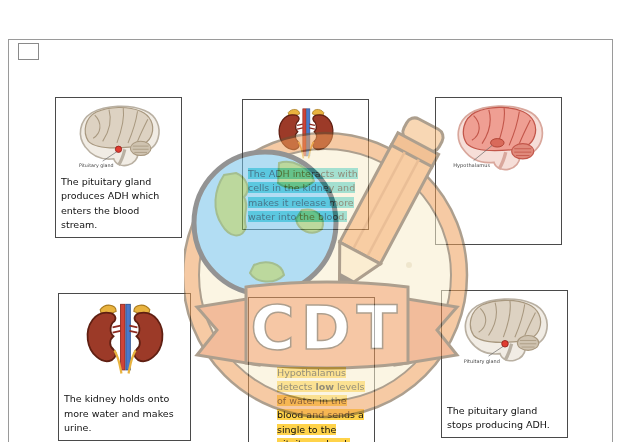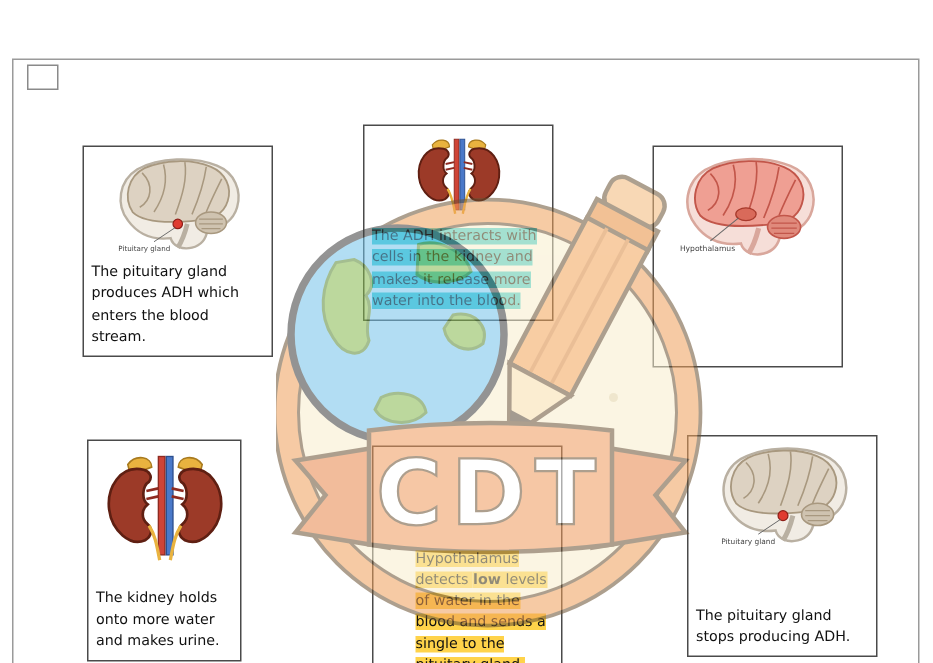--- a/index.html
+++ b/index.html
@@ -10,25 +10,25 @@
   .corner.tl{left:18px;top:8px;width:21px;height:17px;}
   .corner.bl{left:28px;top:419px;width:19px;height:16px;}
   .card{position:absolute;margin:0;background:#ffffff;border:1px solid #4a4a4a;box-sizing:border-box;
         display:flex;flex-direction:column;align-items:center;padding:3px 5px;z-index:2;}
   .card .img{flex:0 0 auto;display:flex;justify-content:center;align-items:flex-start;margin-top:2px;}
   .card .txt{margin:auto 0 2px 0;width:100%;font-size:9.5px;line-height:1.5;color:#111;text-align:left;}
   .b{font-weight:bold;}
   .hl-cyan{background:#3ecfd4;}
   .hl-yellow{background:#ffd34a;}
   .card1{left:55px;top:62px;width:127px;height:141px;}
-  .card2{left:242px;top:48px;width:127px;height:131px;}
+  .card2{left:242px;top:64px;width:127px;height:131px;}
   .card3{left:435px;top:62px;width:127px;height:148px;}
-  .card4{left:58px;top:258px;width:103px;height:148px;justify-content:flex-end;}
+  .card4{left:58px;top:258px;width:133px;height:148px;justify-content:flex-end;}
   .card5{left:248px;top:262px;width:127px;height:160px;padding-left:28px;}
-  .card6{left:458px;top:255px;width:127px;height:148px;}
+  .card6{left:441px;top:255px;width:127px;height:148px;}
   .watermark{position:absolute;left:184px;top:80px;width:292px;height:318px;opacity:.55;z-index:6;pointer-events:none;}
 </style>
 </head>
 <body>
 
 <div class="page">
   <div class="frame"></div>
   <div class="corner tl"></div>
   <div class="corner bl"></div>
 

